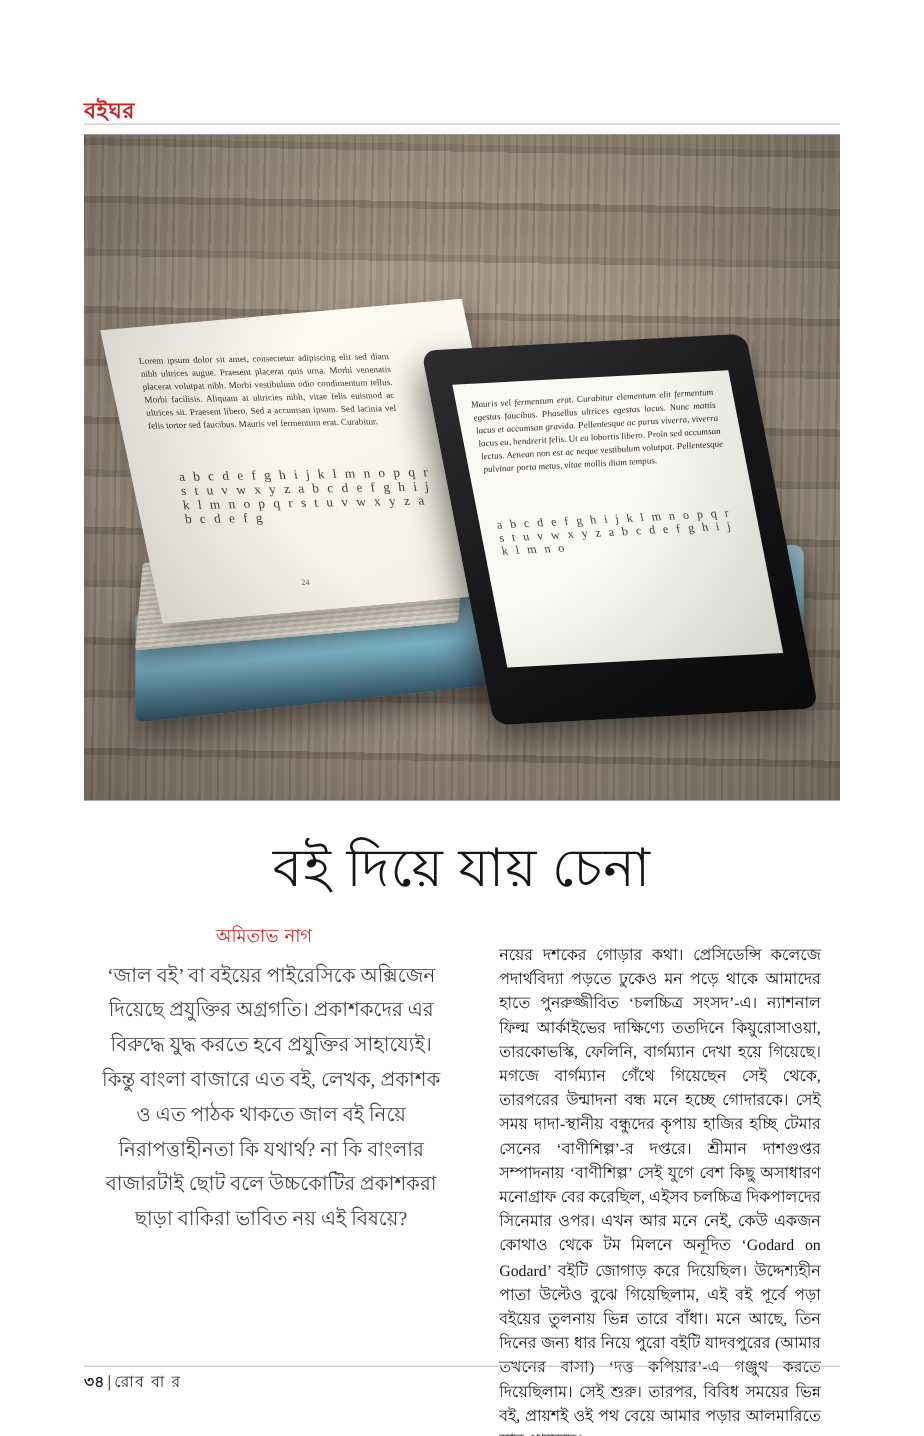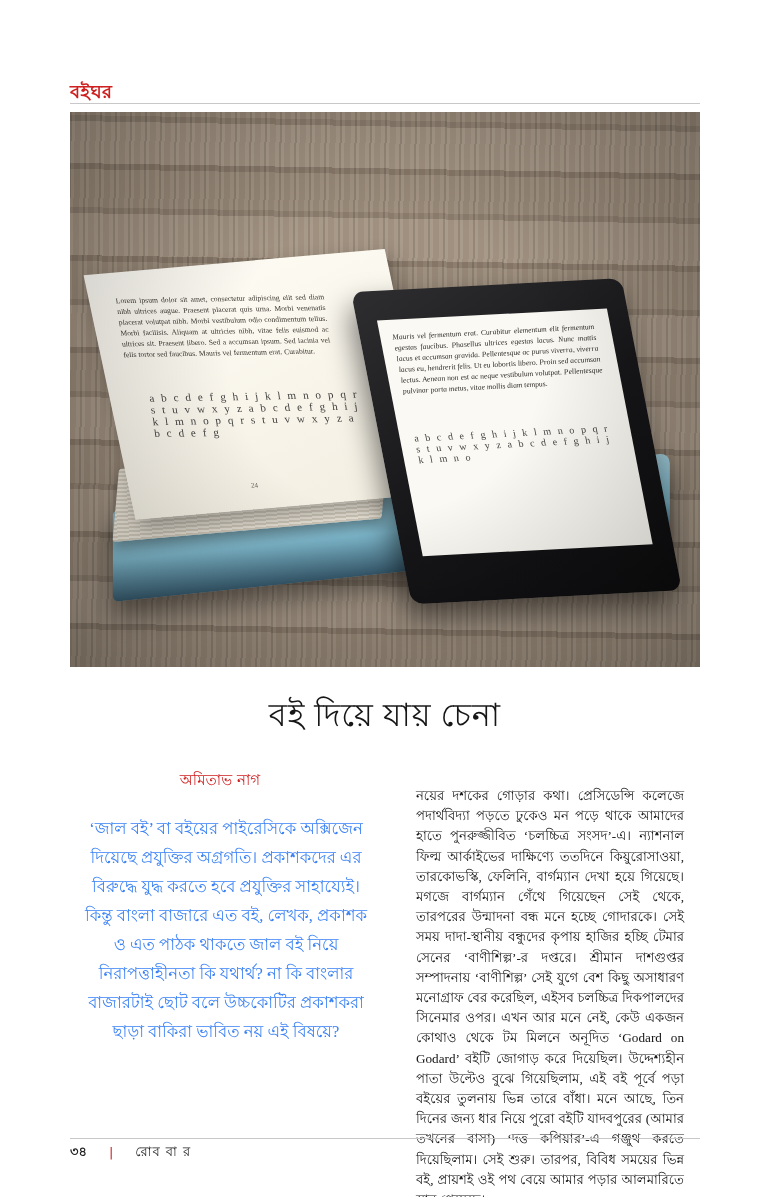--- a/index.html
+++ b/index.html
@@ -196,21 +196,21 @@
     opacity: 0.85;
   }
 
   
   .headline {
     position: absolute;
     left: 70px;
     top: 690px;
     width: 630px;
     text-align: center;
-    font-size: 32px;
+    font-size: 44px;
     color: #161616;
     font-family: "Liberation Serif", serif;
     letter-spacing: 1px;
   }
 
   
   .byline {
     position: absolute;
     left: 70px;
     top: 768px;
@@ -224,23 +224,22 @@
 
   
   .col-left {
     position: absolute;
     left: 78px;
     top: 798px;
     width: 296px;
     font-size: 16.5px;
     line-height: 29px;
     text-align: center;
-    color: #3b82f6;
-    font-family: "Liberation Serif", serif;
-    margin-top: 16px;
+    color: #404040;
+    font-family: "Liberation Serif", serif;
   }
   .col-right {
     position: absolute;
     left: 400px;
     top: 770px;
     width: 300px;
     font-size: 13.2px;
     line-height: 20.2px;
     text-align: justify;
     color: #141414;
@@ -256,21 +255,21 @@
     width: 630px;
     height: 1px;
     background: #c8c8c8;
   }
   .folio-box {
     position: absolute;
     left: 70px;
     top: 1142px;
     display: flex;
     align-items: center;
-    gap: 22px;
+    gap: 2px;
     font-size: 13px;
     color: #222;
     font-family: "DejaVu Sans", sans-serif;
     text-align: center;
   }
   .folio-num { font-weight: bold; }
   .folio-sep { color: #cf2020; }
   .folio-mag { letter-spacing: 1px; }
 </style>
 </head>

